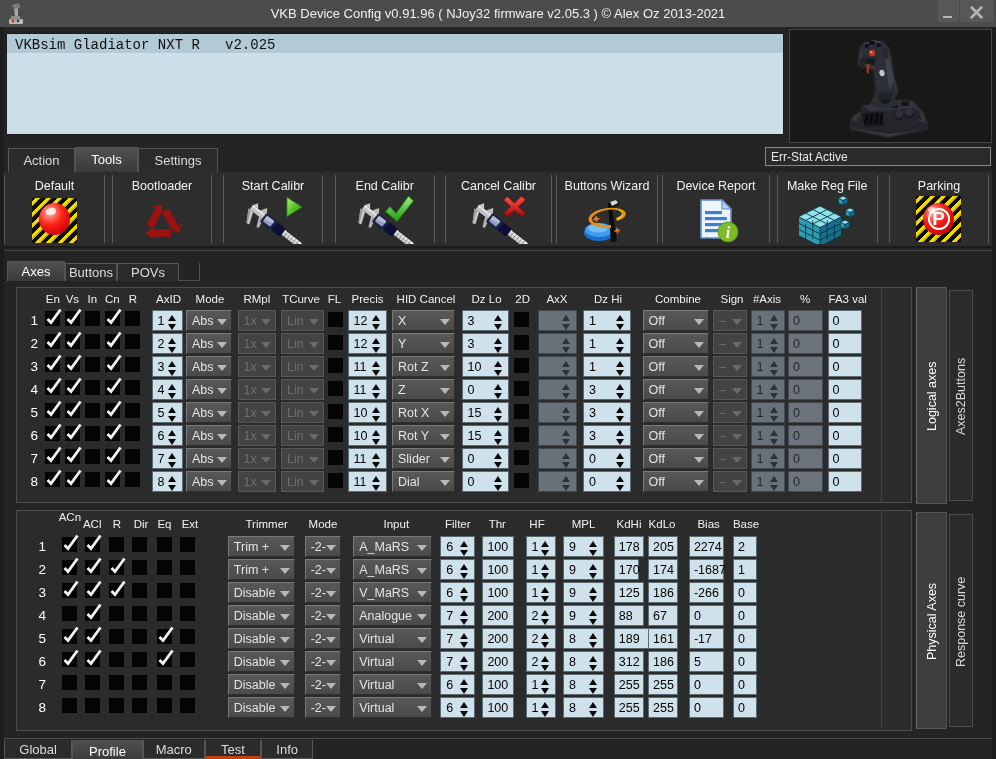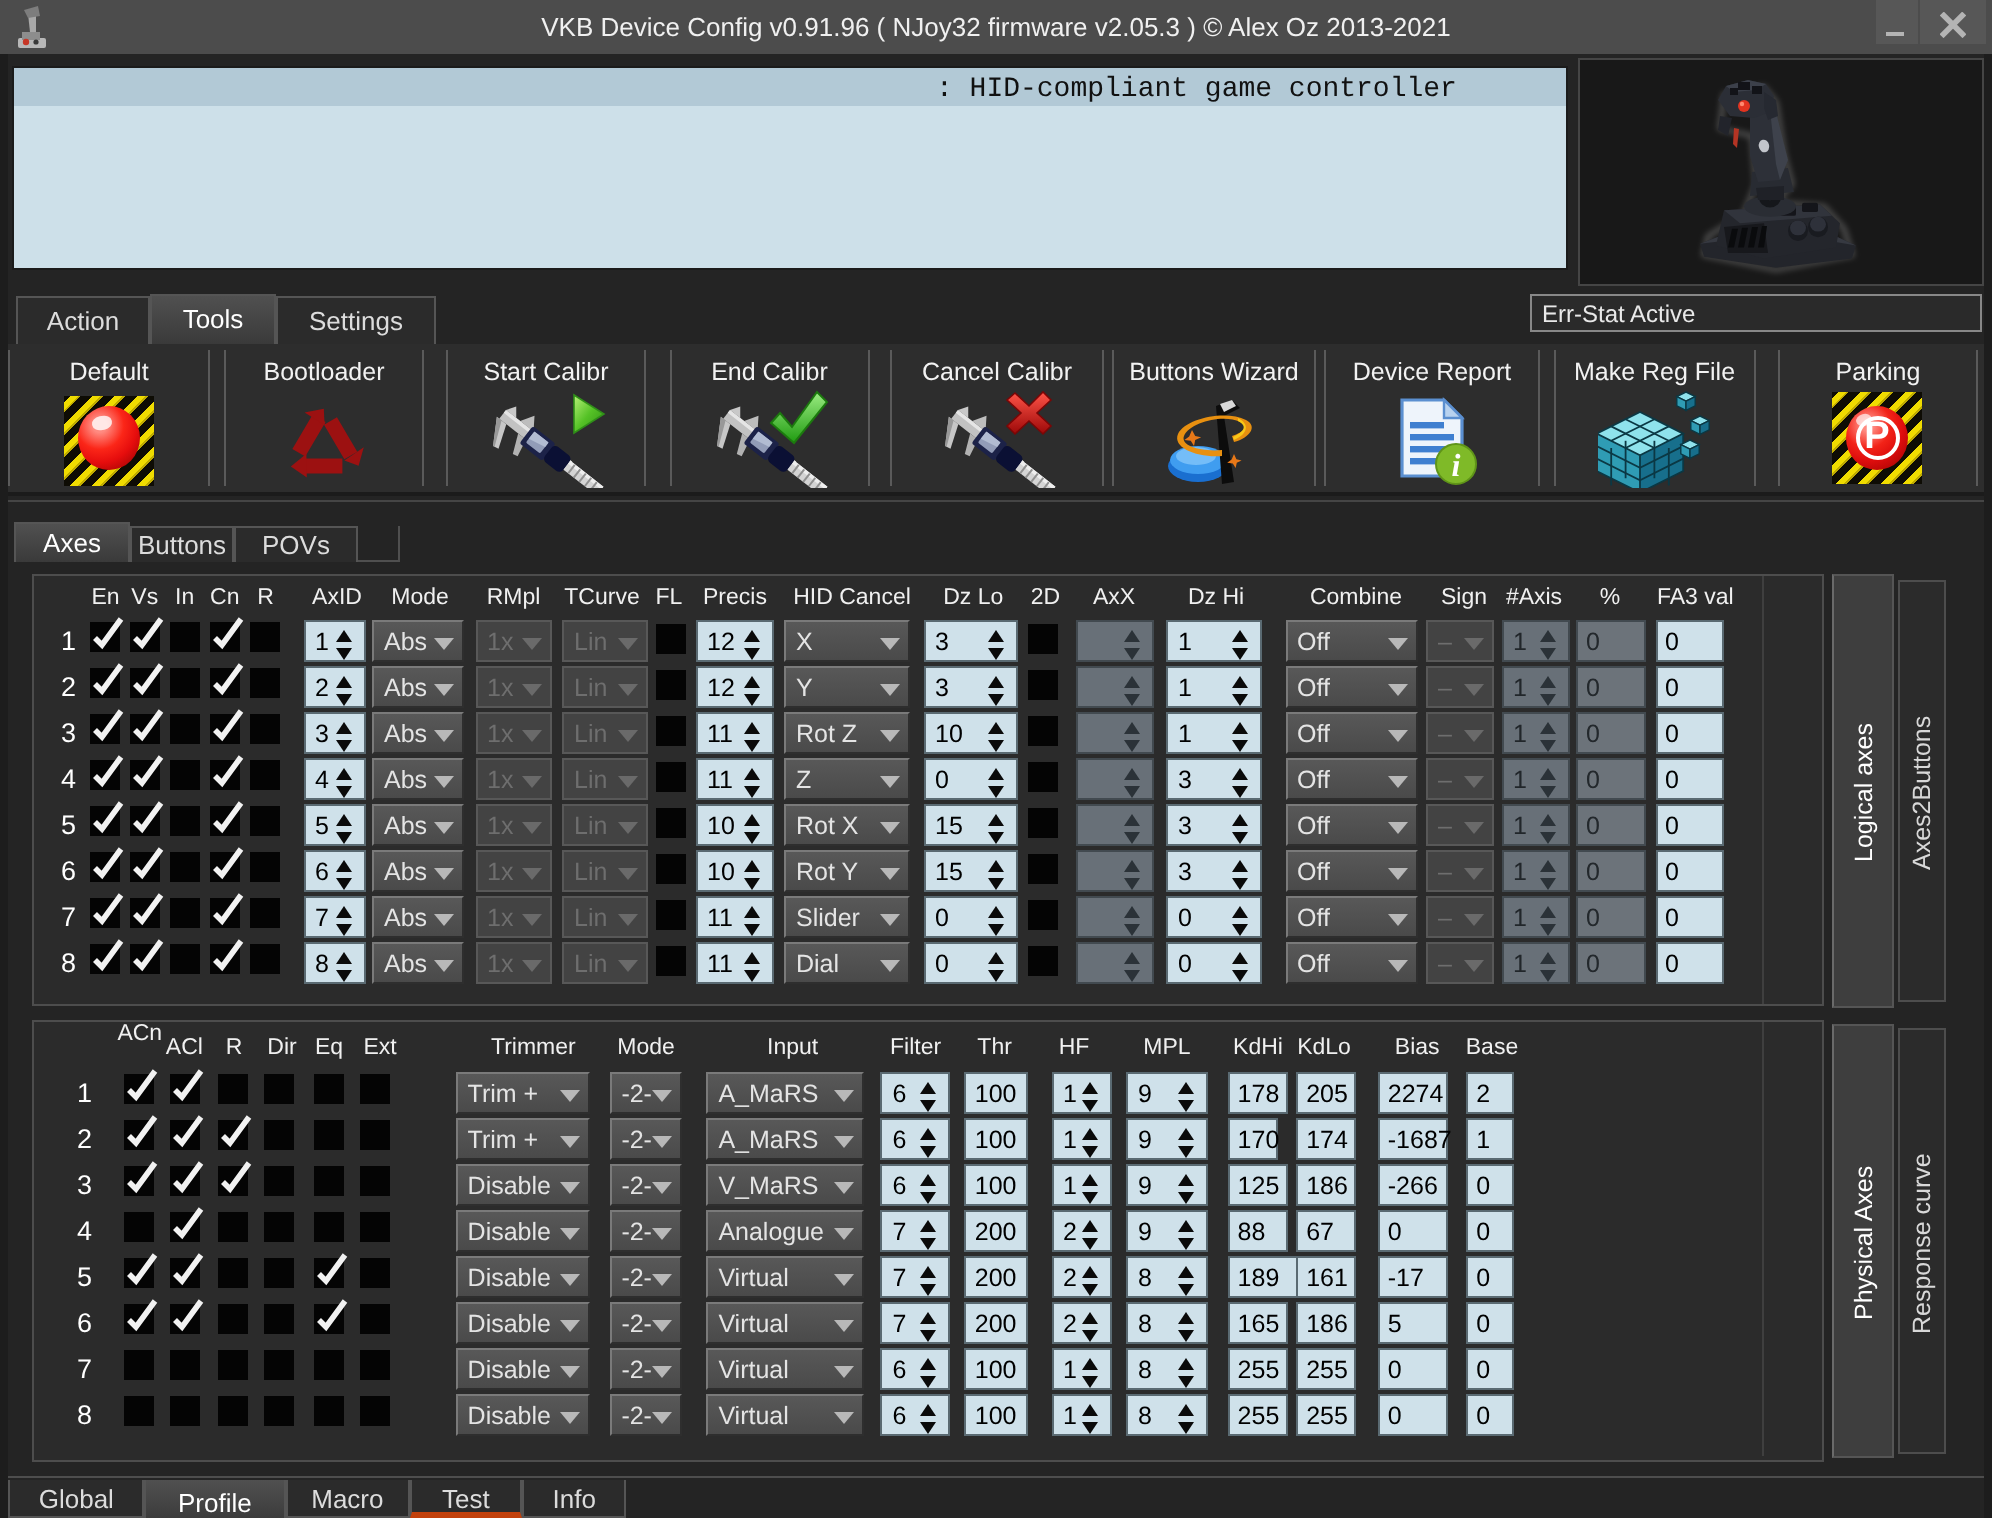--- a/index.html
+++ b/index.html
@@ -47,21 +47,21 @@
 <div class="abs" style="left:960px;top:0;width:33px;height:22px;background:#575757"></div>
 <div class="abs" style="left:943px;top:15.5px;width:9px;height:2.5px;background:#b4b4b4"></div>
 <svg class="abs" style="left:970px;top:6px" width="13" height="13" viewBox="0 0 13 13">
     <g fill="#b4b4b4">
       <rect x="-1.5" y="5" width="16" height="2.8" transform="rotate(45 6.5 6.5)"></rect>
       <rect x="-1.5" y="5" width="16" height="2.8" transform="rotate(-45 6.5 6.5)"></rect>
     </g>
   </svg>
 <div class="abs infopanel">
 <div class="abs infoline1"></div>
-<div class="abs infotext" style="left:461px">: HID-compliant game controller</div>
+<div class="abs infotext" style="left:8px">VKBsim Gladiator NXT R   v2.025</div>
 </div>
 <div class="abs joypanel">
 <svg class="abs" style="left:52px;top:8px" width="92" height="104" viewBox="0 0 92 104">
 <defs>
         <filter id="glow" x="-20%" y="-20%" width="140%" height="140%">
           <feGaussianBlur stdDeviation="1.6"></feGaussianBlur>
         </filter>
       </defs>
 <g filter="url(#glow)" opacity="0.38" transform="translate(0,2) scale(1,0.93)">
 <path d="M20 8 L40 4 L46 12 L50 40 L54 56 L46 66 L70 68 L80 80 L84 94 L46 102 L10 94 L12 84 L30 72 L36 56 L34 30 L18 26 Z" fill="none" stroke="#c8c8c8" stroke-width="2.2"></path>
@@ -829,21 +829,21 @@
     </svg>
   </div>
 <div class="abs ckb" style="left:180.1px;top:652px"></div>
 <div class="abs dd " style="left:227.8px;top:651px;width:67.5px">Disable<i class="dd-ar " style="right:4px"></i></div>
 <div class="abs dd " style="left:304.7px;top:651px;width:36px">-2-<i class="dd-ar " style="right:4px"></i></div>
 <div class="abs dd " style="left:353.2px;top:651px;width:78.4px">Virtual<i class="dd-ar " style="right:4px"></i></div>
 <div class="abs spin " style="left:440.3px;top:651px;width:34.3px">7<i class="uarr" style="right:6px"></i><i class="darr" style="right:6px"></i></div>
 <div class="abs box " style="left:482.4px;top:651px;width:32px">200</div>
 <div class="abs spin " style="left:525.5px;top:651px;width:30.5px">2<i class="uarr" style="right:6px"></i><i class="darr" style="right:6px"></i></div>
 <div class="abs spin " style="left:563px;top:651px;width:41px">8<i class="uarr" style="right:6px"></i><i class="darr" style="right:6px"></i></div>
-<div class="abs box " style="left:613.8px;top:651px;width:30.4px">165</div>
+<div class="abs box " style="left:613.8px;top:651px;width:30.4px">312</div>
 <div class="abs box " style="left:648.1px;top:651px;width:30.3px">186</div>
 <div class="abs box " style="left:688.9px;top:651px;width:35.4px">5</div>
 <div class="abs box " style="left:733.1px;top:651px;width:24px">0</div>
 <div class="abs rownum" style="left:26px;top:677px;width:20px">7</div>
 <div class="abs ckb" style="left:61.5px;top:675px"></div>
 <div class="abs ckb" style="left:84.7px;top:675px"></div>
 <div class="abs ckb" style="left:109.1px;top:675px"></div>
 <div class="abs ckb" style="left:132.3px;top:675px"></div>
 <div class="abs ckb" style="left:156.7px;top:675px"></div>
 <div class="abs ckb" style="left:180.1px;top:675px"></div>

